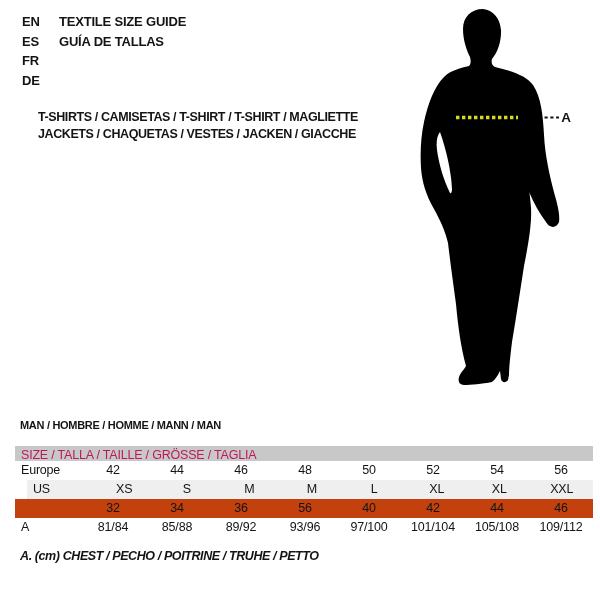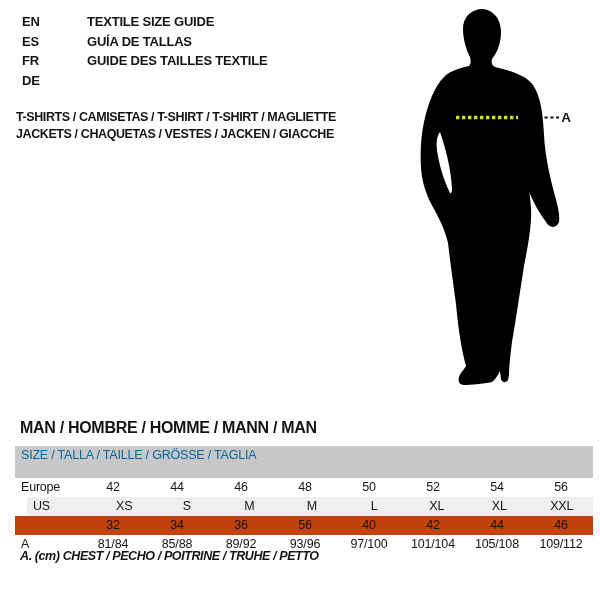--- a/index.html
+++ b/index.html
@@ -6,40 +6,40 @@
   body {
     width:600px; height:600px;
     font-family:"Liberation Sans", sans-serif;
     color:#141414;
     -webkit-font-smoothing:antialiased;
   }
   .canvas { position:relative; width:600px; height:600px; background:#ffffff; overflow:hidden; }
 
   
   .lang-list { position:absolute; left:22px; top:12px; }
-  .lang-row { display:flex; height:19.5px; align-items:center;gap:28px; }
+  .lang-row { display:flex; height:19.5px; align-items:center; }
   .lang-code { width:37px; font-size:13px; font-weight:bold; letter-spacing:-0.2px; }
   .lang-label { font-size:13px; font-weight:bold; letter-spacing:-0.2px; white-space:nowrap; }
 
   
-  .categories { position:absolute; left:16px; top:109px; }
+  .categories { position:absolute; left:38px; top:109px; }
   .category-line { font-size:12.5px; font-weight:bold; letter-spacing:-0.4px; line-height:17px; white-space:nowrap; }
 
   
   .figure-svg { position:absolute; left:415px; top:4px; }
   .measure-label { position:absolute; left:558px; top:110px; width:16px; text-align:center;
                    font-size:13.5px; font-weight:bold; }
 
   
-  .section-title { position:absolute; left:20px; top:419px; font-size:16px; font-weight:bold;
+  .section-title { position:absolute; left:20px; top:419px; font-size:11px; font-weight:bold;
                    letter-spacing:-0.3px; white-space:nowrap;text-align:center; }
 
   
   .size-table { position:absolute; left:15px; top:446px; width:578px; font-size:12.5px; letter-spacing:-0.2px; }
-  .t-header { height:32px; line-height:18px; padding-left:6px; font-size:12.5px; color:#0369a1; }
+  .t-header { height:15px; line-height:18px; padding-left:6px; font-size:12.5px; color:#be185d; }
   .t-row { display:flex; height:19px; line-height:19px; }
   .t-label { width:66px; padding-left:6px; box-sizing:border-box; }
   .t-cell { flex:1; text-align:center; }
 
   
   .footnote { position:absolute; left:20px; top:549px; font-size:12.5px; font-weight:bold;
               letter-spacing:-0.4px; white-space:nowrap;font-style:italic; }
 </style>
 </head>
 <body>
@@ -50,21 +50,20 @@
       <div class="lang-row">
         <span class="lang-code">EN</span>
         <span class="lang-label">TEXTILE SIZE GUIDE</span>
       </div>
       <div class="lang-row">
         <span class="lang-code">ES</span>
         <span class="lang-label">GUÍA DE TALLAS</span>
       </div>
       <div class="lang-row">
         <span class="lang-code">FR</span>
-        <span class="lang-label">GUIDE DES TAILLES TEXTILE</span>
       </div>
       <div class="lang-row">
         <span class="lang-code">DE</span>
       </div>
     </section>
 
   <section class="categories" id="category-list">
       <div class="category-line">T-SHIRTS / CAMISETAS / T-SHIRT / T-SHIRT / MAGLIETTE</div>
       <div class="category-line">JACKETS / CHAQUETAS / VESTES / JACKEN / GIACCHE</div>
     </section>

